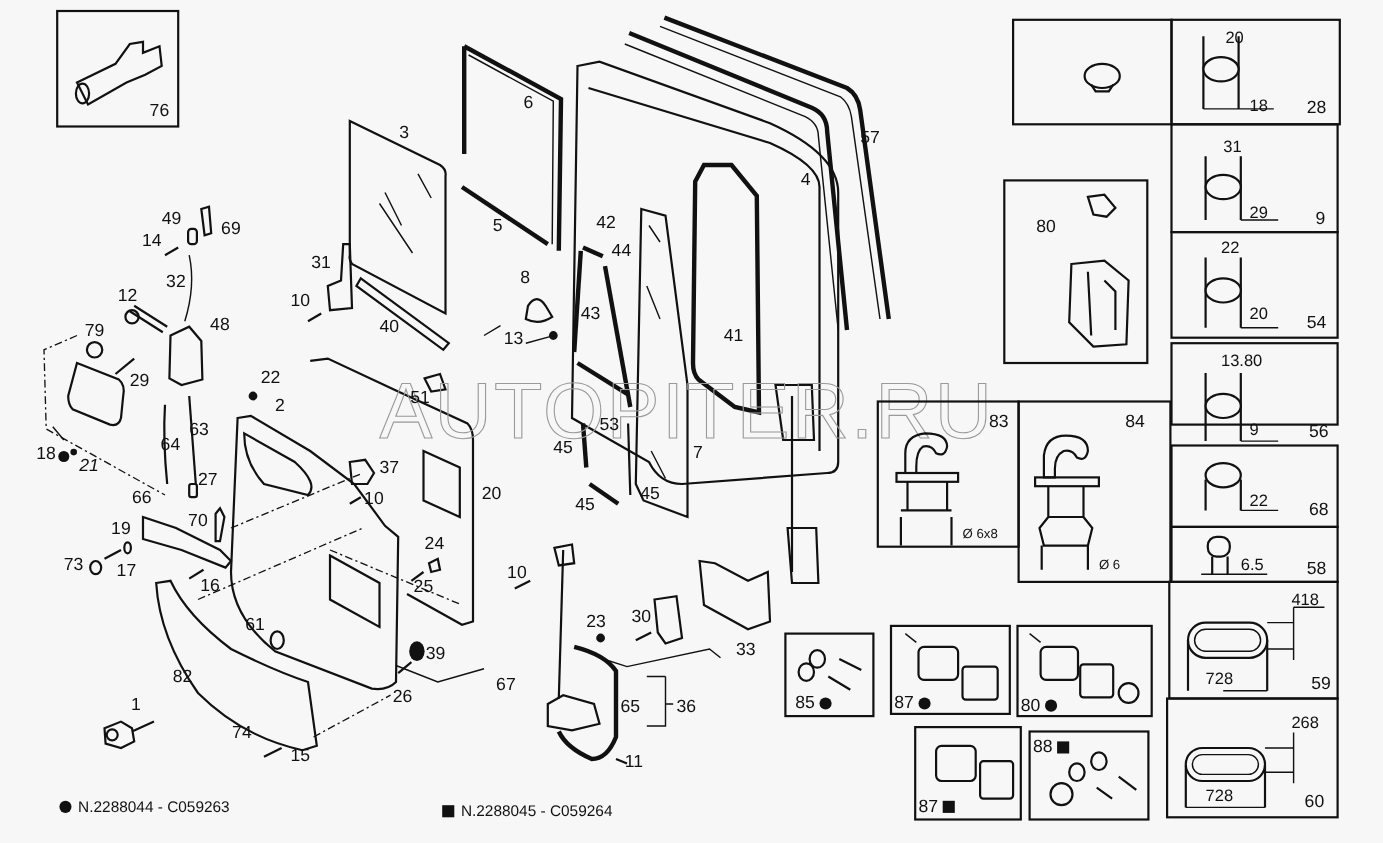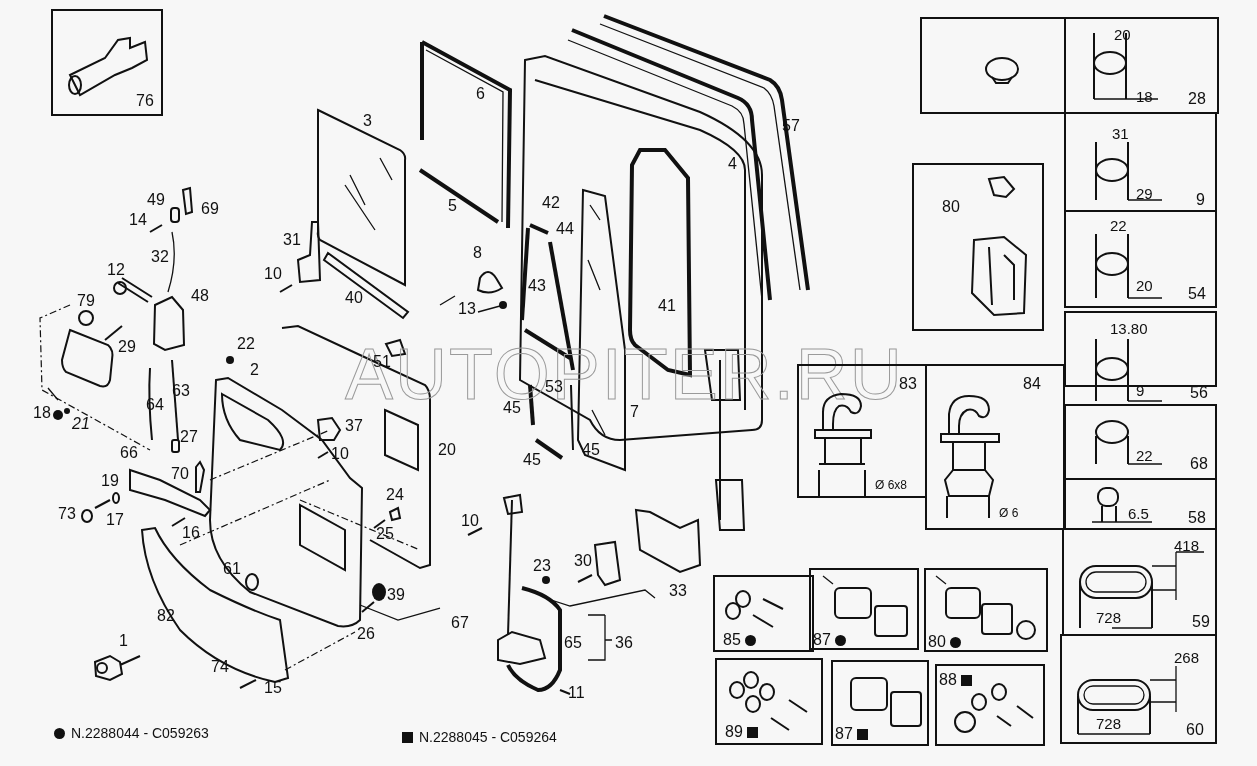--- a/index.html
+++ b/index.html
@@ -321,21 +321,21 @@
 <div class="box" style="left:925px;top:364px;width:140px;height:166px;">
   <span class="cap" style="left:96px;top:10px;">84</span>
   <svg width="122" height="162" style="position:absolute;left:0;top:0">
     <path class="ln" d="M22,68 L22,48 Q24,30 42,30 Q62,30 62,44 Q60,54 52,50 Q48,42 40,44 Q32,48 32,60 L32,68 Z"></path>
     <rect class="ln" x="14" y="68" width="58" height="8"></rect>
     <path class="ln" d="M26,76 L26,104 L18,114 L22,130 L62,130 L66,114 L58,104 L58,76 M26,104 L58,104 M20,130 L20,152 M62,130 L62,152"></path>
   </svg>
   <span class="dim" style="left:72px;top:140px;font-size:12px;">Ø 6</span>
 </div>
 
-<div class="box" style="left:713px;top:575px;width:101px;height:77px;">
+<div class="box" style="left:713px;top:575px;width:82px;height:77px;">
   <svg width="86" height="73" style="position:absolute;left:0;top:0">
         <ellipse class="ln" cx="28" cy="22" rx="7" ry="8"></ellipse>
         <ellipse class="ln" cx="18" cy="34" rx="7" ry="8"></ellipse>
         <path class="ln" d="M48,22 L68,32 M38,38 L58,50"></path>
       </svg>
   <span class="cap" style="left:8px;top:55px;"><span>85</span><span class="dot mk"></span></span>
 </div>
 <div class="box" style="left:809px;top:568px;width:110px;height:82px;">
   <svg width="106" height="78" style="position:absolute;left:0;top:0">
         <rect class="ln" x="24" y="18" width="36" height="30" rx="5"></rect>
@@ -346,30 +346,20 @@
 </div>
 <div class="box" style="left:924px;top:568px;width:124px;height:84px;">
   <svg width="120" height="80" style="position:absolute;left:0;top:0">
         <rect class="ln" x="20" y="18" width="34" height="30" rx="5"></rect>
         <rect class="ln" x="56" y="34" width="30" height="30" rx="3"></rect>
         <circle class="ln" cx="100" cy="60" r="9"></circle>
         <path class="thin" d="M10,6 L20,14"></path>
       </svg>
   <span class="cap" style="left:2px;top:64px;"><span>80</span><span class="dot mk"></span></span>
 </div>
-<div class="box" style="left:715px;top:658px;width:108px;height:87px;">
-  <svg width="104" height="83" style="position:absolute;left:0;top:0">
-        <ellipse class="ln" cx="34" cy="20" rx="7" ry="8"></ellipse>
-        <ellipse class="ln" cx="50" cy="32" rx="7" ry="8"></ellipse>
-        <ellipse class="ln" cx="20" cy="30" rx="7" ry="8"></ellipse>
-        <ellipse class="ln" cx="36" cy="44" rx="7" ry="8"></ellipse>
-        <path class="ln" d="M72,40 L90,52 M54,58 L72,70"></path>
-      </svg>
-  <span class="cap" style="left:8px;top:64px;"><span>89</span><span class="sq mk"></span></span>
-</div>
 <div class="box" style="left:831px;top:660px;width:98px;height:86px;">
   <svg width="94" height="82" style="position:absolute;left:0;top:0">
         <rect class="ln" x="18" y="16" width="36" height="32" rx="5"></rect>
         <rect class="ln" x="58" y="30" width="30" height="34" rx="3"></rect>
       </svg>
   <span class="cap" style="left:2px;top:64px;"><span>87</span><span class="sq mk"></span></span>
 </div>
 <div class="box" style="left:935px;top:664px;width:110px;height:82px;">
   <svg width="106" height="78" style="position:absolute;left:0;top:0">
         <circle class="ln" cx="28" cy="56" r="10"></circle>

